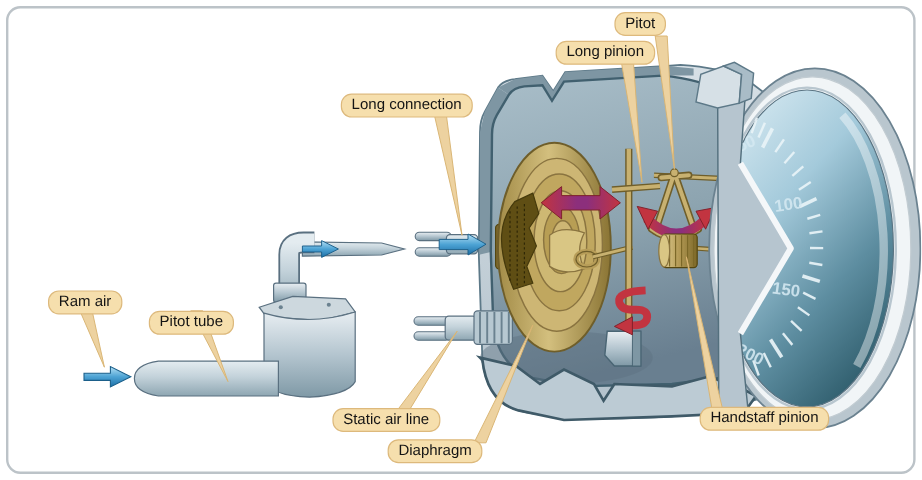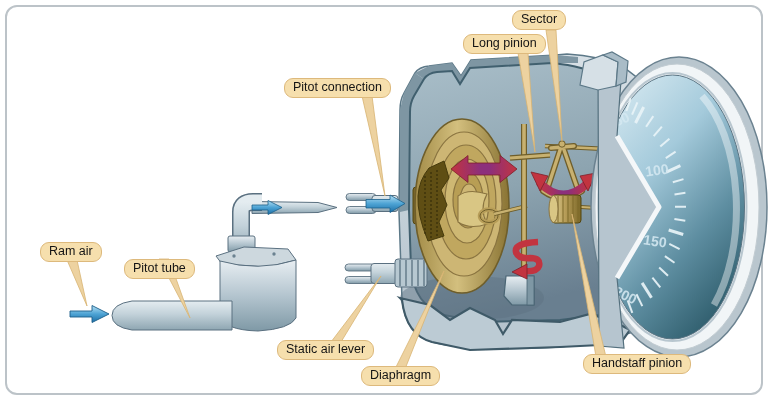--- a/index.html
+++ b/index.html
@@ -248,18 +248,18 @@
     <polygon points="331,342 341,342 381,276"></polygon>
     <polygon points="395,369 405,369 444,271"></polygon>
     <polygon points="518,53 528,53 535,152"></polygon>
     <polygon points="546,30 556,30 562,141"></polygon>
     <polygon points="596,357 606,357 572,214"></polygon>
   </g>
 </svg>
 
 <div class="callout" style="left:40px;top:242px">Ram air</div>
 <div class="callout" style="left:124px;top:259px">Pitot tube</div>
-<div class="callout" style="left:284px;top:78px">Pitot connection</div>
-<div class="callout" style="left:277px;top:340px">Static air lever</div>
-<div class="callout" style="left:361px;top:366px">Diaphragm</div>
+<div class="callout" style="left:284px;top:78px">Long connection</div>
+<div class="callout" style="left:277px;top:340px">Static air line</div>
+<div class="callout" style="left:323px;top:366px">Diaphragm</div>
 <div class="callout" style="left:463px;top:34px">Long pinion</div>
-<div class="callout" style="left:512px;top:10px">Sector</div>
-<div class="callout" style="left:583px;top:354px">Handstaff pinion</div>
+<div class="callout" style="left:512px;top:10px">Pitot</div>
+<div class="callout" style="left:583px;top:339px">Handstaff pinion</div>
 
 </body></html>

